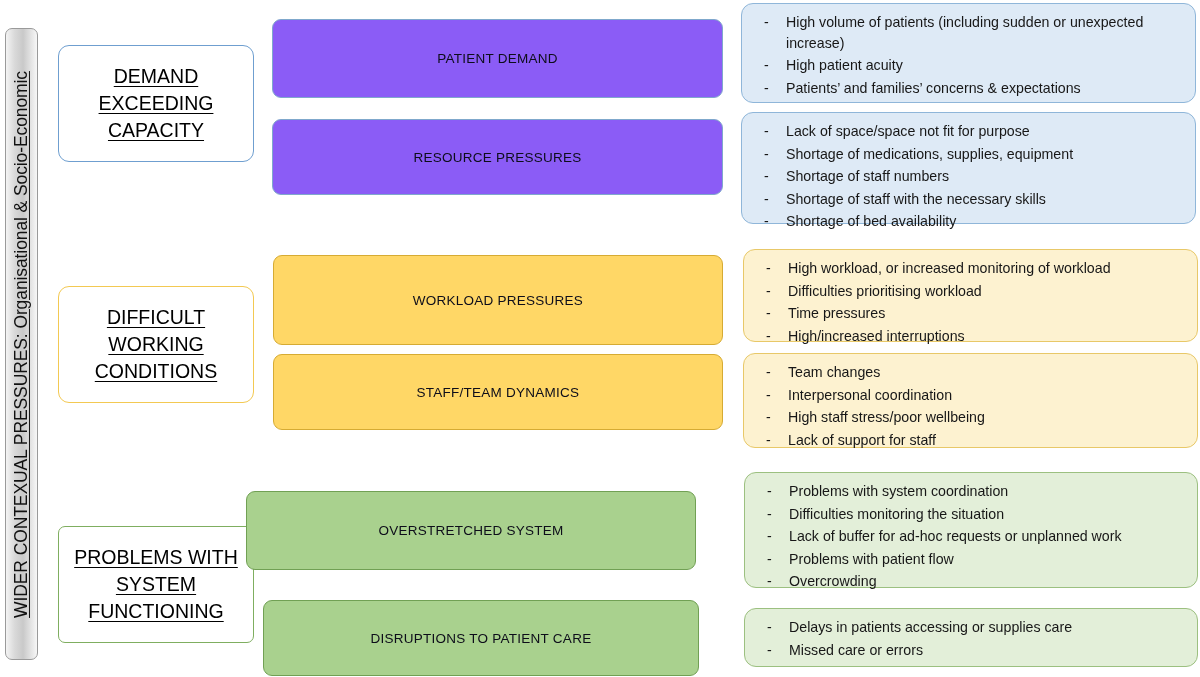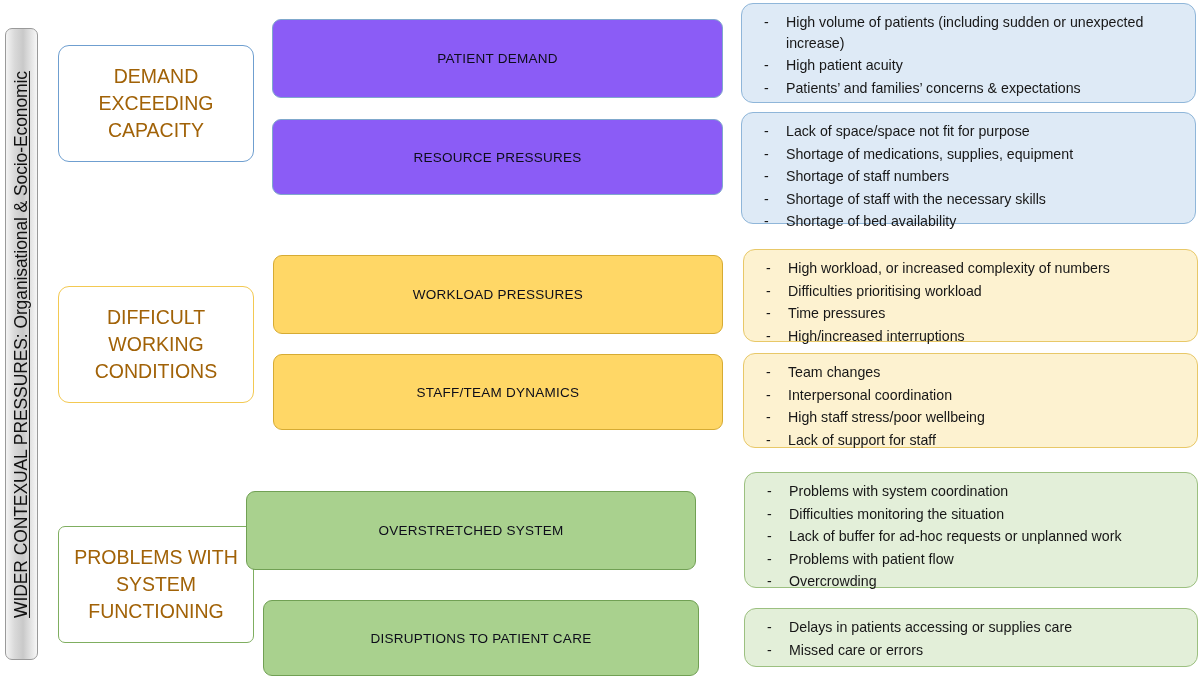--- a/index.html
+++ b/index.html
@@ -57,21 +57,22 @@
     align-items: center;
     justify-content: center;
     text-align: center;
   }
   .cat-box.yellow  { border-color: #f3c952; }
   .cat-box.green   { border-color: #7fae60; border-radius: 7px; }
 
   .cat-text {
     font-size: 19.5px;
     line-height: 27px;
-    color: #a16207;
+    color: #000000;
+    text-decoration: underline;
     text-underline-offset: 2.5px;
     text-decoration-thickness: 1.3px;
     padding: 0 6px;
   }
 
   #cat-demand     { left: 58px;  top: 45px;  width: 196px; height: 117px; }
   #cat-working    { left: 58px;  top: 286px; width: 196px; height: 117px; }
   #cat-system     { left: 58px;  top: 526px; width: 196px; height: 117px; }
 
   
@@ -89,21 +90,21 @@
   .theme-box.green  { background: #a9d18e; border: 1px solid #71a054; }
 
   .theme-text {
     font-size: 13.5px;
     letter-spacing: 0.25px;
     color: #0d0d1a;
   }
 
   #theme-patient-demand     { left: 272px; top: 19px;  width: 451px; height: 79px; }
   #theme-resource-pressures { left: 272px; top: 119px; width: 451px; height: 76px; }
-  #theme-workload-pressures { left: 273px; top: 255px; width: 450px; height: 79px; }
+  #theme-workload-pressures { left: 273px; top: 255px; width: 450px; height: 90px; }
   #theme-staff-team         { left: 273px; top: 354px; width: 450px; height: 76px; }
   #theme-overstretched      { left: 246px; top: 491px; width: 450px; height: 79px; }
   #theme-disruptions        { left: 263px; top: 600px; width: 436px; height: 76px; }
 
   
   .detail-box {
     position: absolute;
     box-sizing: border-box;
     border-radius: 12px;
     padding: 8px 14px 8px 12px;
@@ -189,21 +190,21 @@
     <ul class="bullet-list">
         <li><span class="bullet-dash">-</span><span>Lack of space/space not fit for purpose</span></li>
         <li><span class="bullet-dash">-</span><span>Shortage of medications, supplies, equipment</span></li>
         <li><span class="bullet-dash">-</span><span>Shortage of staff numbers</span></li>
         <li><span class="bullet-dash">-</span><span>Shortage of staff with the necessary skills</span></li>
         <li><span class="bullet-dash">-</span><span>Shortage of bed availability</span></li>
       </ul>
   </div>
   <div class="detail-box yellow" id="detail-workload-pressures">
     <ul class="bullet-list">
-        <li><span class="bullet-dash">-</span><span>High workload, or increased complexity of numbers</span></li>
+        <li><span class="bullet-dash">-</span><span>High workload, or increased monitoring of workload</span></li>
         <li><span class="bullet-dash">-</span><span>Difficulties prioritising workload</span></li>
         <li><span class="bullet-dash">-</span><span>Time pressures</span></li>
         <li><span class="bullet-dash">-</span><span>High/increased interruptions</span></li>
       </ul>
   </div>
   <div class="detail-box yellow" id="detail-staff-team">
     <ul class="bullet-list">
         <li><span class="bullet-dash">-</span><span>Team changes</span></li>
         <li><span class="bullet-dash">-</span><span>Interpersonal coordination</span></li>
         <li><span class="bullet-dash">-</span><span>High staff stress/poor wellbeing</span></li>

